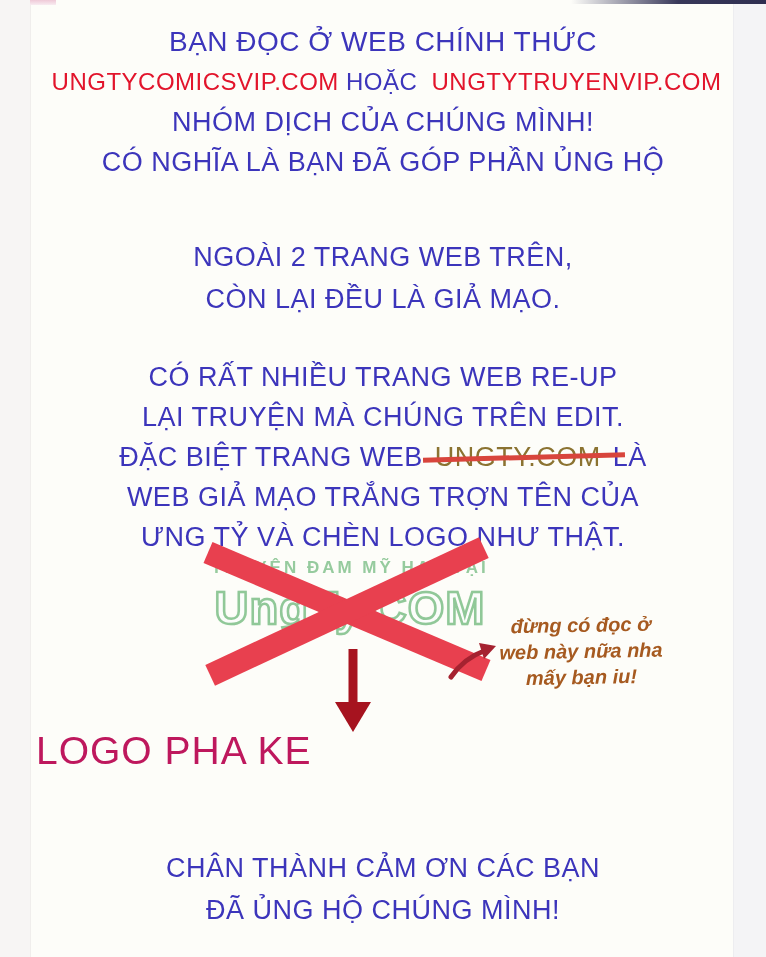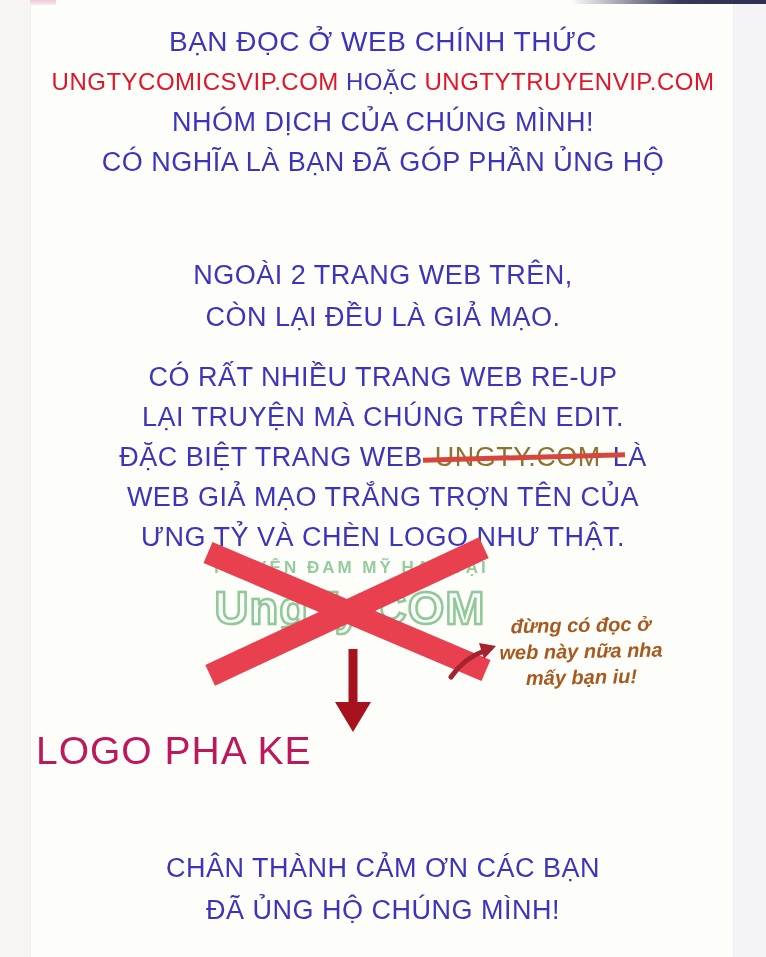--- a/index.html
+++ b/index.html
@@ -28,26 +28,26 @@
     background: linear-gradient(to right, rgba(46,46,80,0), #38385a 55%, #2e2e50);
   }
   .edge-top-left {
     position: absolute; top: 0; left: 30px; width: 26px; height: 5px;
     background: linear-gradient(#efc9d7, #f8ecf1);
   }
   
   .tblock { position: absolute; left: 36px; width: 694px; text-align: center; font-weight: 400; }
   .tline { letter-spacing: 0.5px; white-space: nowrap; }
   .blue   { color: #3c35bb; }
-  .red    { color: #e2142b; }
+  .red    { color: #e2142b; margin-left: 7px; }
   .block-header { top: 22px; }
   .block-header .tline { font-size: 27px; line-height: 40px; }
   .block-header .line-urls { font-size: 24px; }
   .block-header .line-first { font-size: 28px; }
-  .block-notice { top: 254px; }
+  .block-notice { top: 236px; }
   .block-notice .tline { font-size: 27px; line-height: 42px; }
   .block-warning { top: 357px; }
   .block-warning .tline { font-size: 27px; line-height: 40px; }
   .struck {
     position: relative; display: inline-block;
     color: #8b7331; padding: 0 4px;
   }
   .struck::after {
     content: ""; position: absolute; left: -8px; right: -20px; top: 46%;
     height: 5px; background: #d8453c; transform: rotate(-1.5deg);

